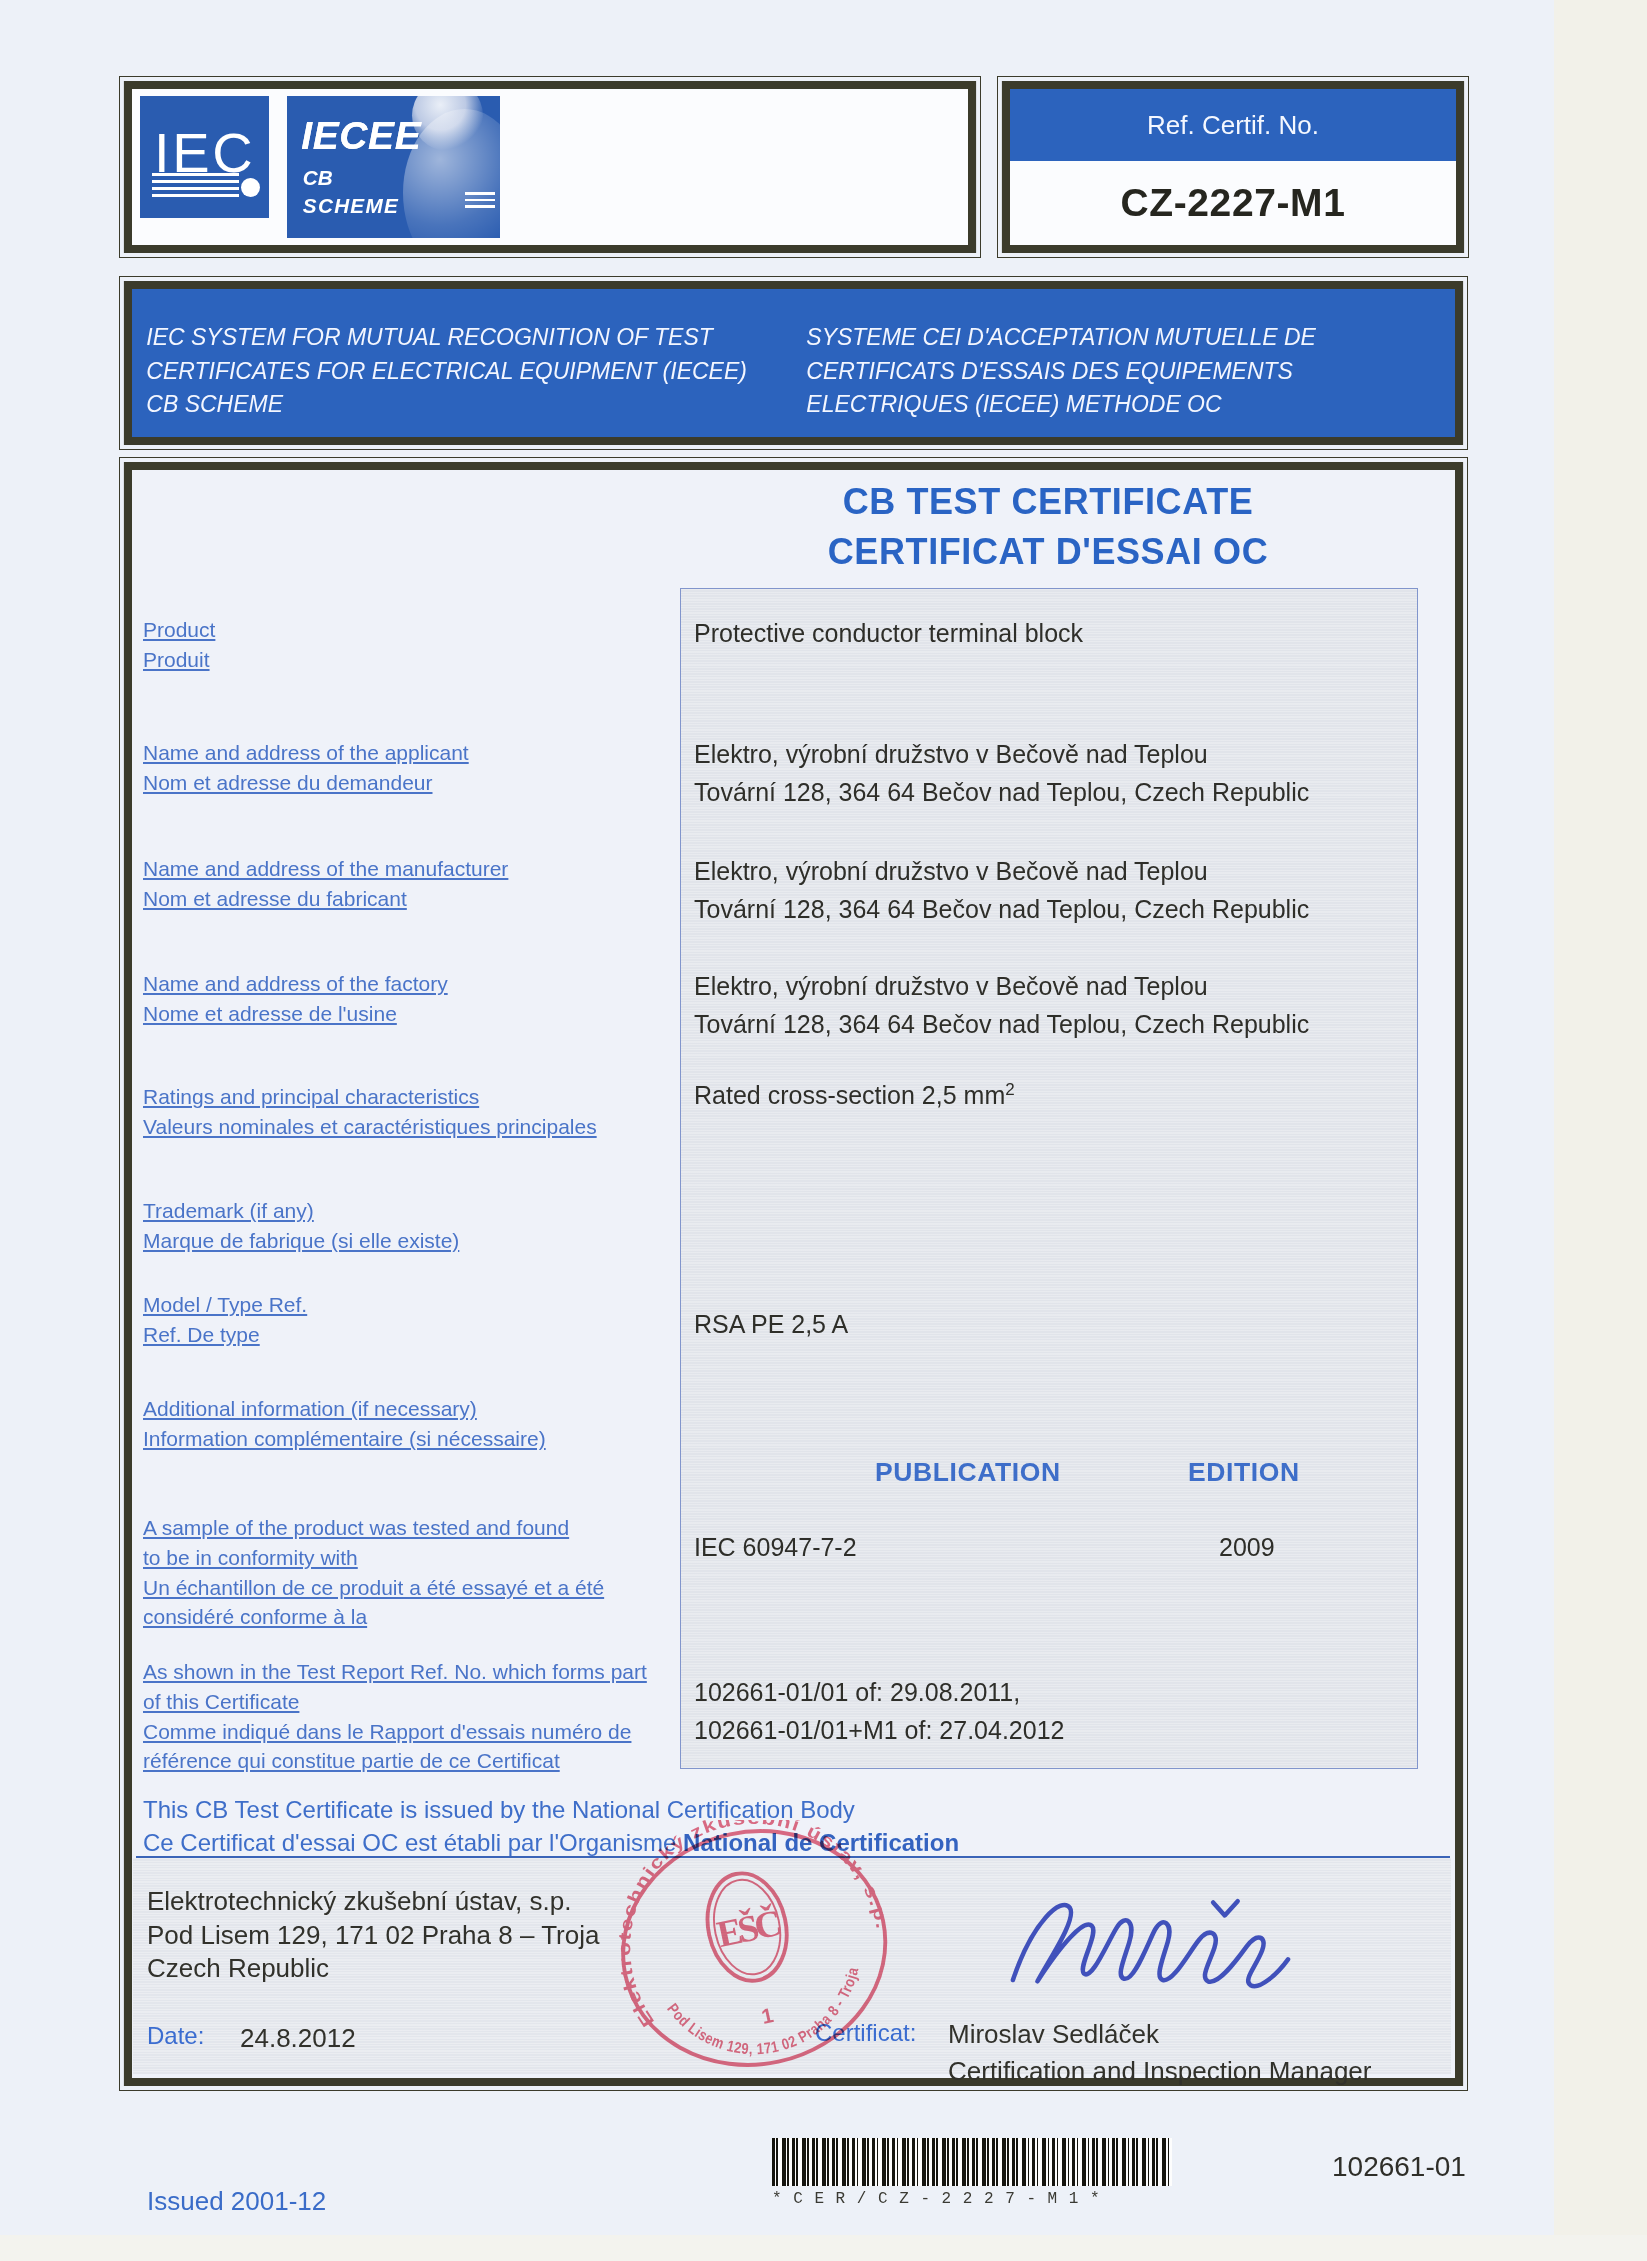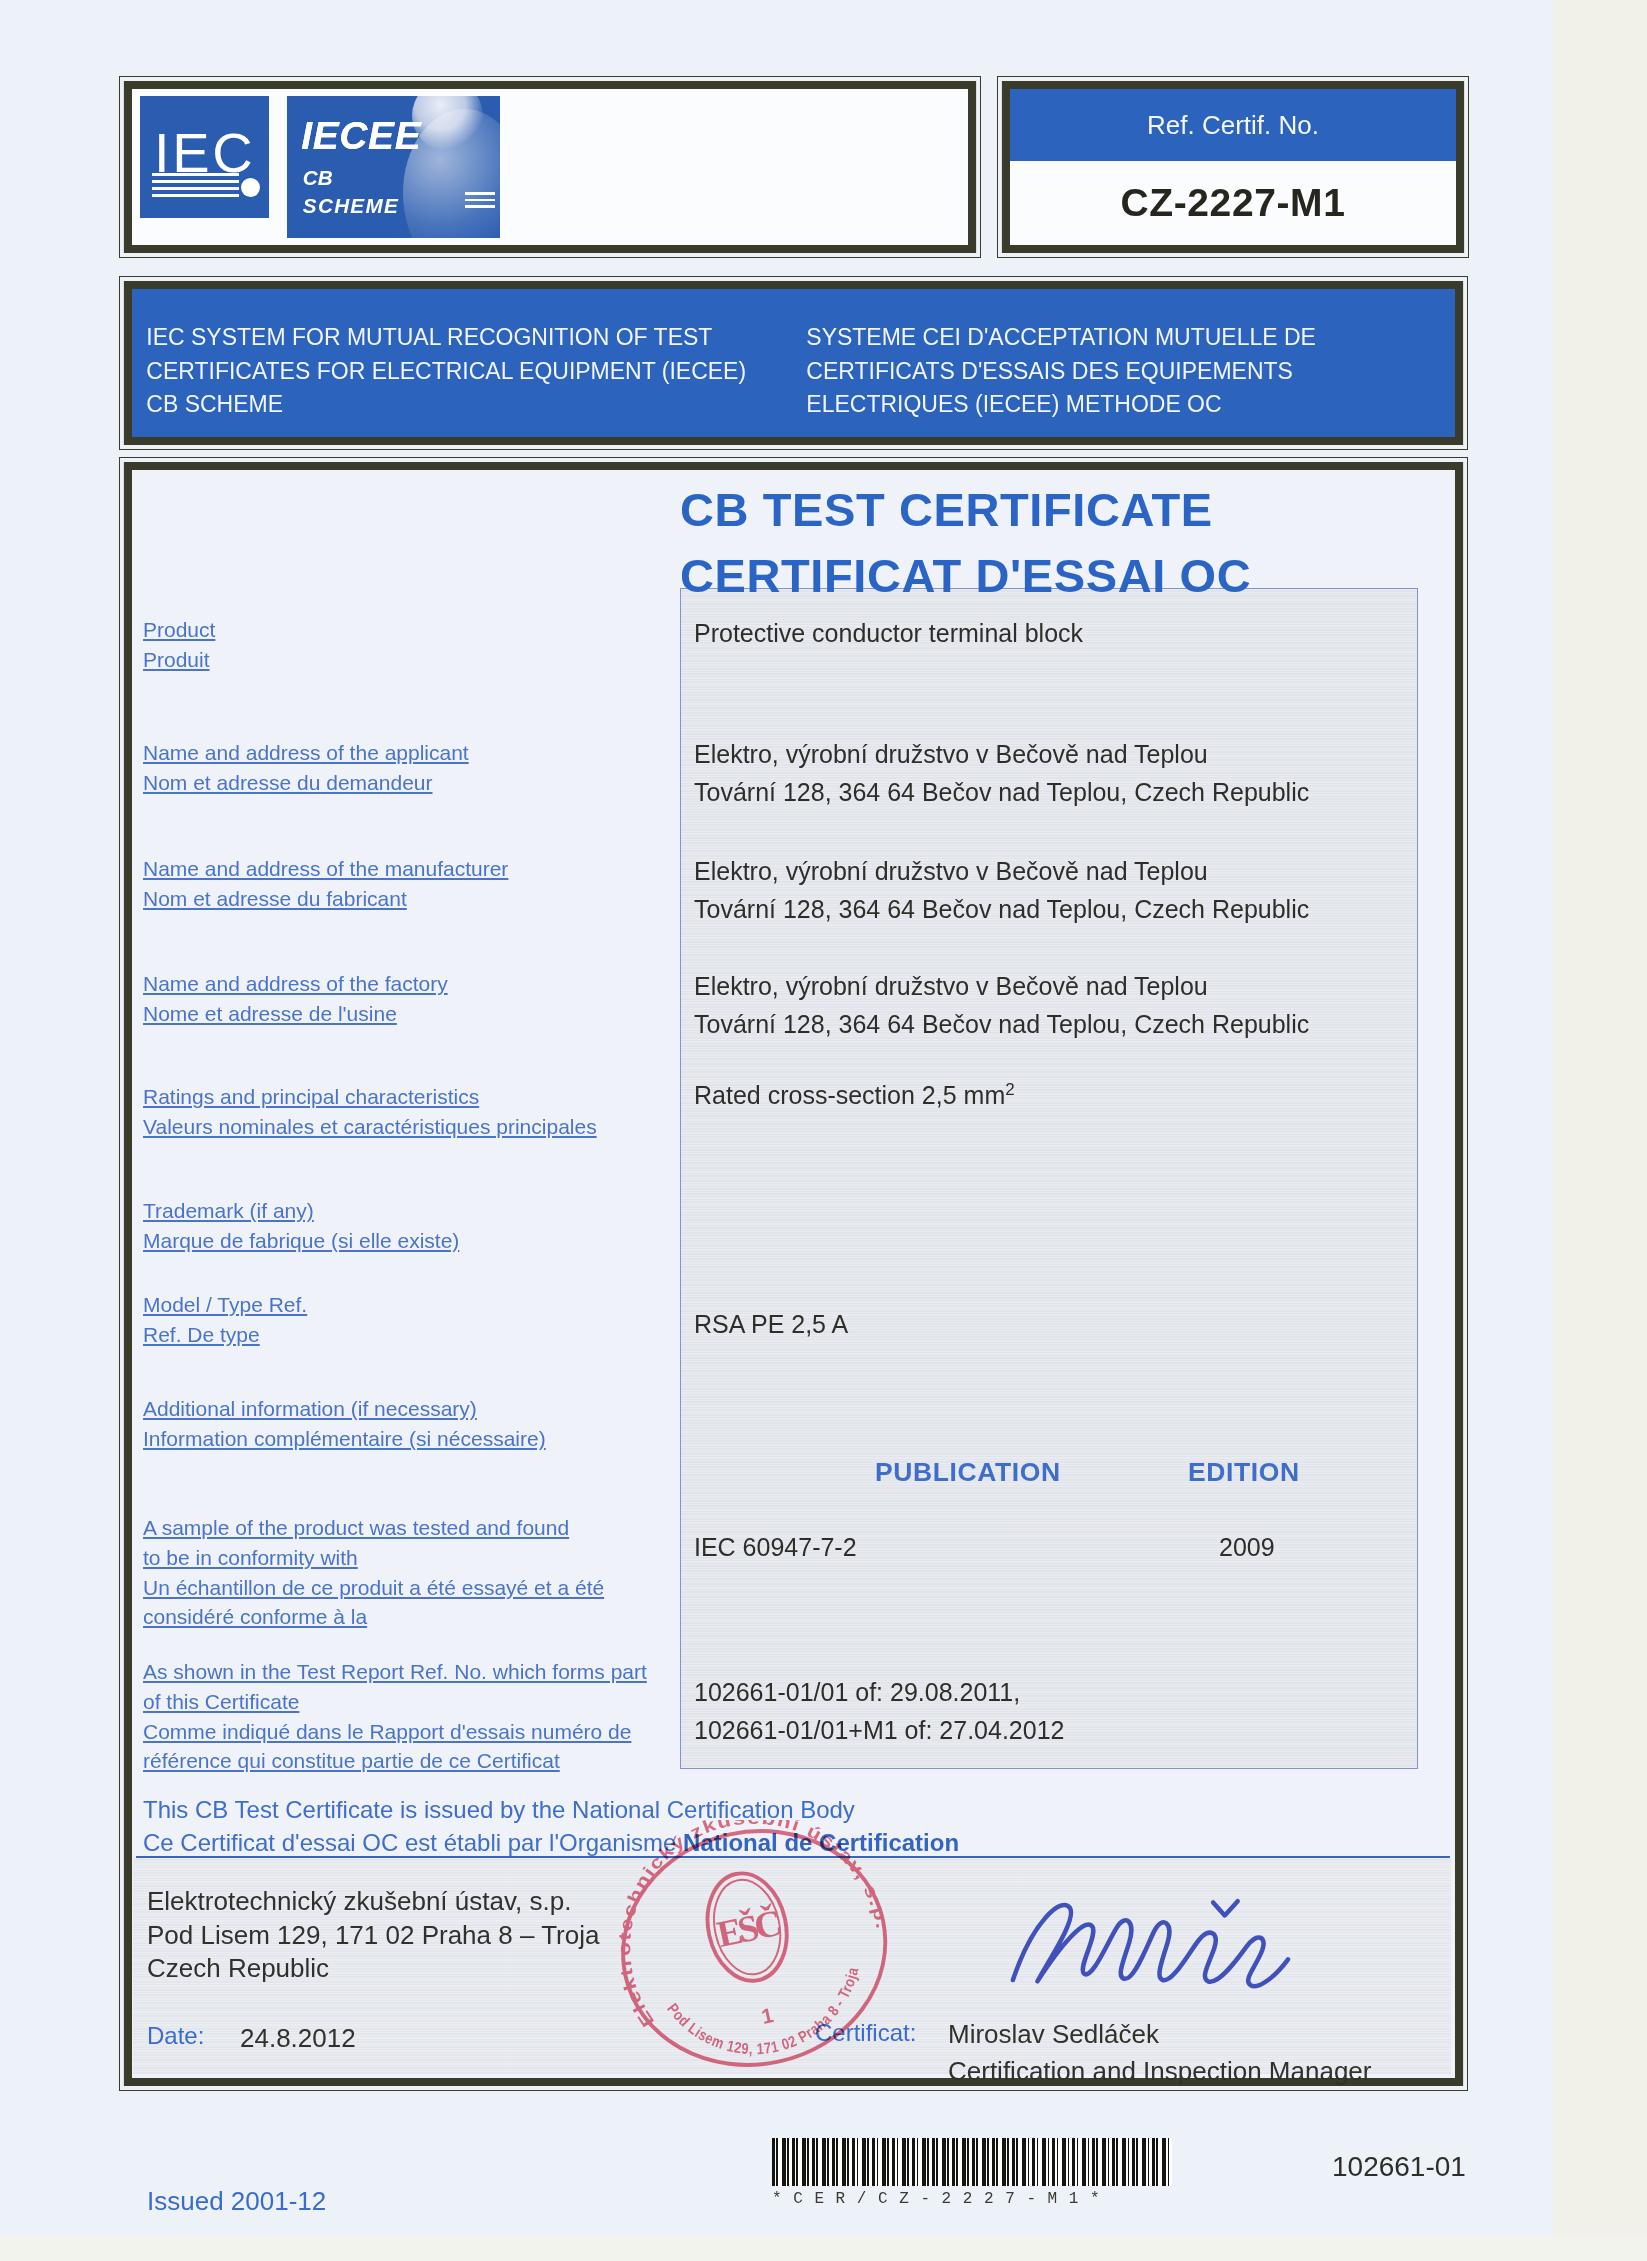--- a/index.html
+++ b/index.html
@@ -20,21 +20,21 @@
   .bottom-strip{position:absolute;left:0;top:2235px;width:1647px;height:26.5px;background:#f3f3ee;}
 
   
   .box{position:absolute;border:1.9px solid var(--frame);
        box-shadow: inset 0 0 0 3.9px var(--paper), inset 0 0 0 12.3px var(--frame);}
   .box .inner{position:absolute;inset:12.3px;background:#fbfcfe;}
 
   .header-left{left:119px;top:76px;width:860px;height:180px;}
   .header-right{left:997px;top:76px;width:470px;height:180px;}
   .blue-band{left:119px;top:276px;width:1347px;height:172px;}
-  .blue-band .inner{background:var(--band-blue);}
+  .blue-band .inner{background:var(--band-blue);font-style:italic;}
   .main-box{left:119px;top:457px;width:1347px;height:1632px;}
   .main-box .inner{background:#eff2f9;}
 
   
   .tile{position:absolute;background:#2a5cb0;color:#fff;overflow:hidden;}
   .tile-iec{left:7.8px;top:6.5px;width:129px;height:122px;}
   .iec-word{position:absolute;left:14px;top:24.5px;font-size:56px;font-weight:500;letter-spacing:2.6px;color:#fff;}
   .iec-lines{position:absolute;left:11.6px;bottom:18px;width:87px;height:27px;
       background:repeating-linear-gradient(180deg,#fff 0 3.2px,transparent 3.2px 7px);}
   .iec-dot{position:absolute;right:9px;bottom:20.7px;width:19.4px;height:19.4px;border-radius:50%;background:#fff;}
@@ -55,22 +55,22 @@
       color:#f5f8ff;font-size:26px;display:flex;align-items:center;justify-content:center;}
   .ref-value{position:absolute;left:0;top:72px;width:100%;height:83px;color:#26261f;
       font-size:39px;font-weight:bold;letter-spacing:0.6px;display:flex;align-items:center;justify-content:center;}
 
   
   .band-col{position:absolute;top:32px;width:623px;color:#f3f6ff;font-size:23px;line-height:1.46;}
   .band-en{left:14px;}
   .band-fr{left:674px;}
 
   
-  .title{position:absolute;left:680px;top:477px;width:736px;text-align:left;
-      color:var(--title-blue);font-size:47px;font-weight:bold;line-height:1.4;letter-spacing:0.6px;}
+  .title{position:absolute;left:680px;top:477px;width:736px;text-align:center;
+      color:var(--title-blue);font-size:36px;font-weight:bold;line-height:1.4;letter-spacing:0.6px;}
   .value-panel{position:absolute;left:680px;top:588px;width:736px;height:1179px;
       background:var(--panel-gray);border:1.3px solid #8195cc;
       background-image:repeating-linear-gradient(180deg, rgba(255,255,255,.25) 0 1.3px, rgba(0,0,0,0) 1.3px 2.6px);}
   .lbl{position:absolute;left:143px;width:536px;color:var(--label-blue);font-size:21px;line-height:1.42;text-decoration:underline;}
   .val{position:absolute;left:694px;width:710px;color:var(--ink-black);font-size:25px;line-height:1.5;}
   .pub-head{position:absolute;top:1457px;color:#3e6ec9;font-size:26.5px;font-weight:bold;letter-spacing:0.6px;}
   .statement{position:absolute;left:143px;width:1227px;color:#3e6ec9;font-size:24px;}
   .statement b{font-weight:bold;color:#3463c0;}
 
   .divider{position:absolute;left:136px;top:1856px;width:1314px;height:1.9px;background:#3a64b8;}

